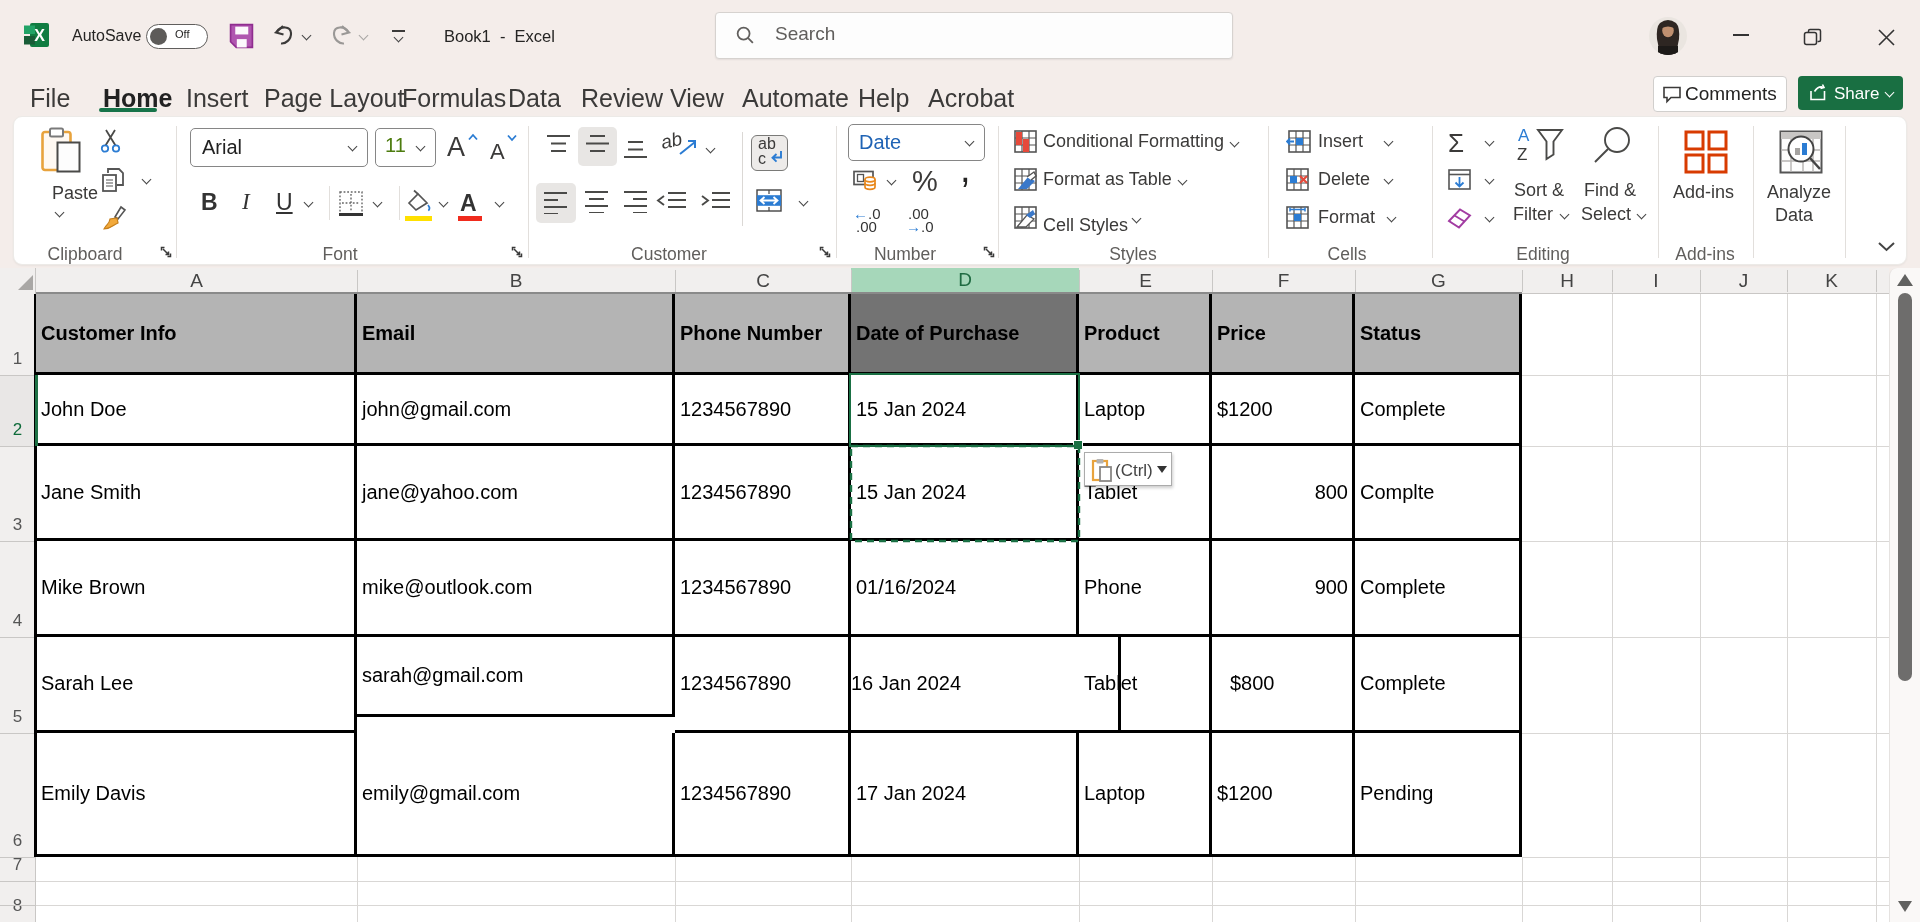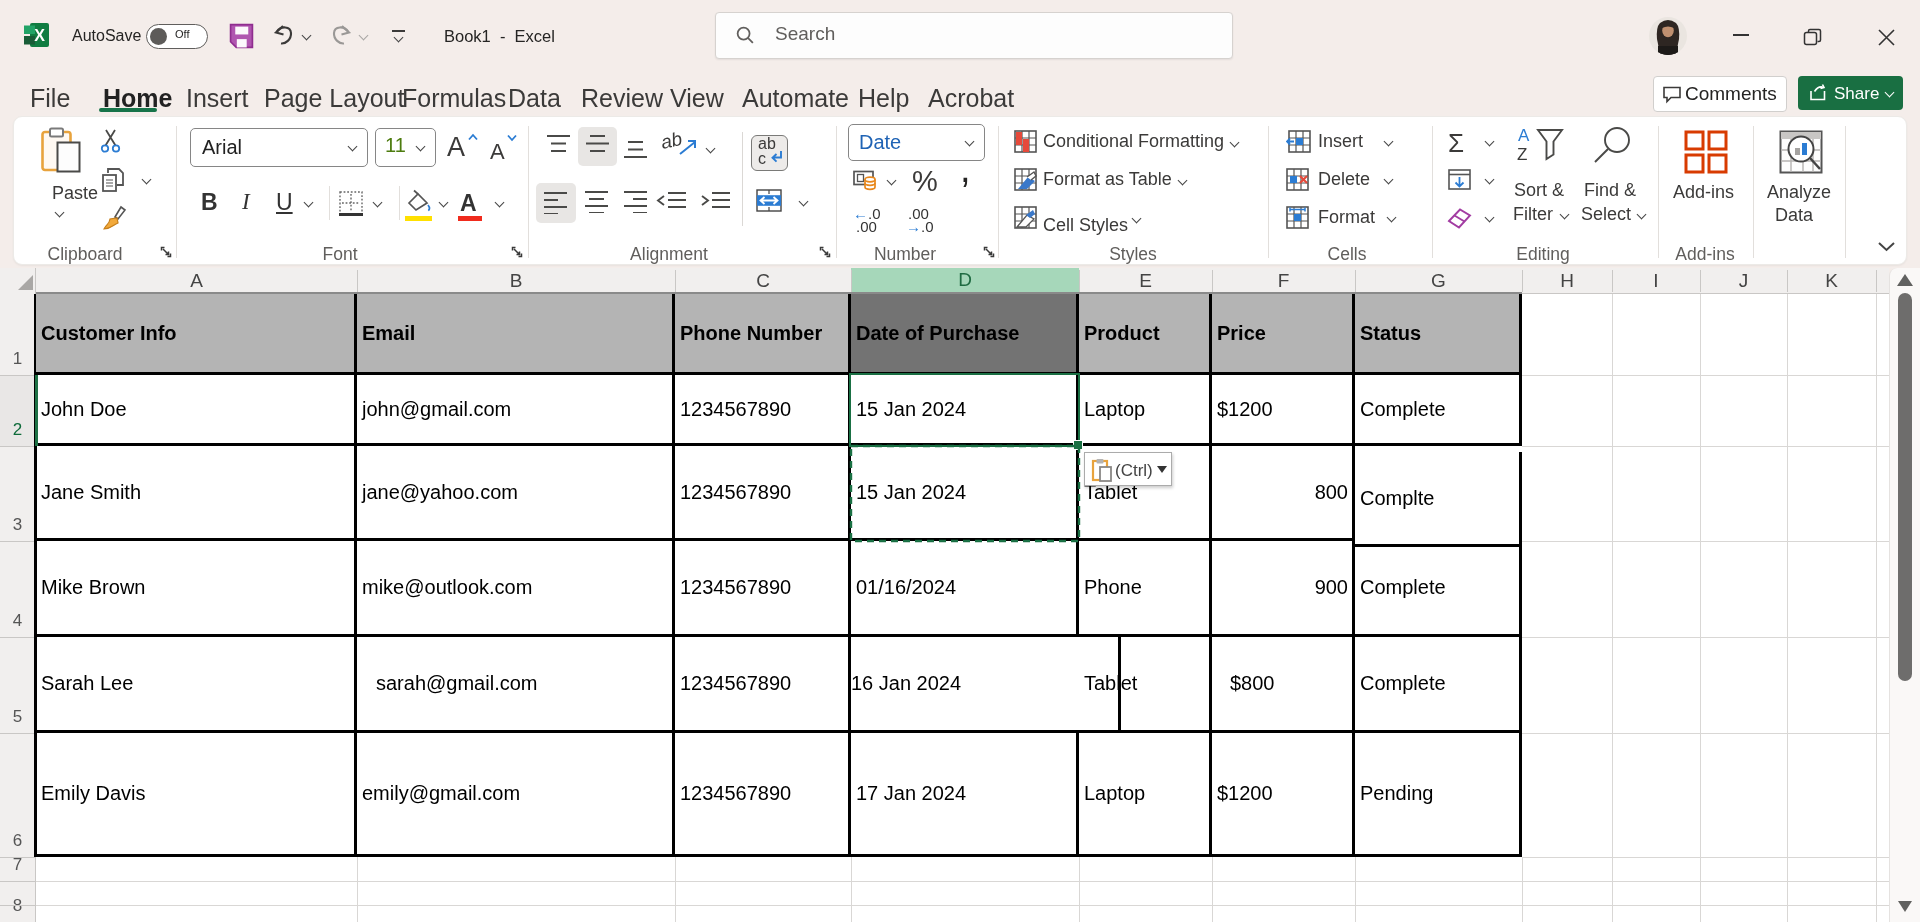--- a/index.html
+++ b/index.html
@@ -103,21 +103,21 @@
 <div class="vsep" style="left:528px"></div>
 <div class="vsep" style="left:836px"></div>
 <div class="vsep" style="left:998px"></div>
 <div class="vsep" style="left:1268px"></div>
 <div class="vsep" style="left:1432px"></div>
 <div class="vsep" style="left:1658px"></div>
 <div class="vsep" style="left:1753px"></div>
 <div class="vsep" style="left:1845px"></div>
 <div class="glabel" style="left:35px;width:100px">Clipboard</div>
 <div class="glabel" style="left:290px;width:100px">Font</div>
-<div class="glabel" style="left:619px;width:100px">Alignment</div>
+<div class="glabel" style="left:619px;width:100px">Customer</div>
 <div class="glabel" style="left:855px;width:100px">Number</div>
 <div class="glabel" style="left:1083px;width:100px">Styles</div>
 <div class="glabel" style="left:1297px;width:100px">Cells</div>
 <div class="glabel" style="left:1493px;width:100px">Editing</div>
 <div class="glabel" style="left:1655px;width:100px">Add-ins</div>
 <svg class="launch" style="left:160px;top:246px" viewBox="0 0 12 12" fill="none" stroke="#3a3a3a" stroke-width="1.5">
     <path d="M1.5 4.5 v-3 h3 M10.5 7.5 v3 h-3 M3 3 l5 5 M8.5 5.5 v3 h-3"></path>
   </svg>
 <svg class="launch" style="left:511px;top:246px" viewBox="0 0 12 12" fill="none" stroke="#3a3a3a" stroke-width="1.5">
     <path d="M1.5 4.5 v-3 h3 M10.5 7.5 v3 h-3 M3 3 l5 5 M8.5 5.5 v3 h-3"></path>
@@ -441,30 +441,30 @@
 <div class="cell" style="left:851px;top:375px;width:228px;height:71px;border-right:3px solid #000;border-bottom:3px solid #000;padding-left:5px;">15 Jan 2024</div>
 <div class="cell" style="left:1079px;top:375px;width:133px;height:71px;border-right:3px solid #000;border-bottom:3px solid #000;padding-left:5px;">Laptop</div>
 <div class="cell" style="left:1212px;top:375px;width:143px;height:71px;border-right:3px solid #000;border-bottom:3px solid #000;padding-left:5px;">$1200</div>
 <div class="cell" style="left:1355px;top:375px;width:167px;height:71px;border-right:3px solid #000;border-bottom:3px solid #000;padding-left:5px;">Complete</div>
 <div class="cell" style="left:36px;top:446px;width:321px;height:95px;border-right:3px solid #000;border-bottom:3px solid #000;padding-left:5px;">Jane Smith</div>
 <div class="cell" style="left:357px;top:446px;width:318px;height:95px;border-right:3px solid #000;border-bottom:3px solid #000;padding-left:5px;">jane@yahoo.com</div>
 <div class="cell" style="left:675px;top:446px;width:176px;height:95px;border-right:3px solid #000;border-bottom:3px solid #000;padding-left:5px;">1234567890</div>
 <div class="cell" style="left:851px;top:446px;width:228px;height:95px;border-right:3px solid #000;border-bottom:3px solid #000;padding-left:5px;">15 Jan 2024</div>
 <div class="cell" style="left:1079px;top:446px;width:133px;height:95px;border-right:3px solid #000;border-bottom:3px solid #000;padding-left:5px;">Tablet</div>
 <div class="cell" style="left:1212px;top:446px;width:143px;height:95px;border-right:3px solid #000;border-bottom:3px solid #000;justify-content:flex-end;padding-right:4px;">800</div>
-<div class="cell" style="left:1355px;top:446px;width:167px;height:95px;border-right:3px solid #000;border-bottom:3px solid #000;padding-left:5px;margin-top:6px;">Complte</div>
+<div class="cell" style="left:1355px;top:446px;width:167px;height:95px;border-right:3px solid #000;border-bottom:3px solid #000;padding-left:5px;">Complte</div>
 <div class="cell" style="left:36px;top:541px;width:321px;height:96px;border-right:3px solid #000;border-bottom:3px solid #000;padding-left:5px;">Mike Brown</div>
 <div class="cell" style="left:357px;top:541px;width:318px;height:96px;border-right:3px solid #000;border-bottom:3px solid #000;padding-left:5px;">mike@outlook.com</div>
 <div class="cell" style="left:675px;top:541px;width:176px;height:96px;border-right:3px solid #000;border-bottom:3px solid #000;padding-left:5px;">1234567890</div>
 <div class="cell" style="left:851px;top:541px;width:228px;height:96px;border-right:3px solid #000;border-bottom:3px solid #000;padding-left:5px;">01/16/2024</div>
 <div class="cell" style="left:1079px;top:541px;width:133px;height:96px;border-right:3px solid #000;border-bottom:3px solid #000;padding-left:5px;">Phone</div>
 <div class="cell" style="left:1212px;top:541px;width:143px;height:96px;border-right:3px solid #000;border-bottom:3px solid #000;justify-content:flex-end;padding-right:4px;">900</div>
 <div class="cell" style="left:1355px;top:541px;width:167px;height:96px;border-right:3px solid #000;border-bottom:3px solid #000;padding-left:5px;">Complete</div>
 <div class="cell" style="left:36px;top:637px;width:321px;height:96px;border-right:3px solid #000;border-bottom:3px solid #000;padding-left:5px;">Sarah Lee</div>
-<div class="cell" style="left:357px;top:637px;width:318px;height:96px;border-right:3px solid #000;border-bottom:3px solid #000;padding-left:19px;">sarah@gmail.com</div>
+<div class="cell" style="left:357px;top:637px;width:318px;height:80px;border-right:3px solid #000;border-bottom:3px solid #000;padding-left:5px;">sarah@gmail.com</div>
 <div class="cell" style="left:675px;top:637px;width:176px;height:96px;border-right:3px solid #000;border-bottom:3px solid #000;padding-left:5px;">1234567890</div>
 <div class="cell" style="left:851px;top:637px;width:270px;height:96px;border-right:3px solid #000;border-bottom:3px solid #000;">16 Jan 2024</div>
 <div class="cell" style="left:1079px;top:637px;width:133px;height:96px;border-right:3px solid #000;border-bottom:3px solid #000;padding-left:5px;">Tablet</div>
 <div class="cell" style="left:1212px;top:637px;width:143px;height:96px;border-right:3px solid #000;border-bottom:3px solid #000;padding-left:18px;">$800</div>
 <div class="cell" style="left:1355px;top:637px;width:167px;height:96px;border-right:3px solid #000;border-bottom:3px solid #000;padding-left:5px;">Complete</div>
 <div class="cell" style="left:36px;top:733px;width:321px;height:124px;border-right:3px solid #000;border-bottom:3px solid #000;padding-left:5px;">Emily Davis</div>
 <div class="cell" style="left:357px;top:733px;width:318px;height:124px;border-right:3px solid #000;border-bottom:3px solid #000;padding-left:5px;">emily@gmail.com</div>
 <div class="cell" style="left:675px;top:733px;width:176px;height:124px;border-right:3px solid #000;border-bottom:3px solid #000;padding-left:5px;">1234567890</div>
 <div class="cell" style="left:851px;top:733px;width:228px;height:124px;border-right:3px solid #000;border-bottom:3px solid #000;padding-left:5px;">17 Jan 2024</div>
 <div class="cell" style="left:1079px;top:733px;width:133px;height:124px;border-right:3px solid #000;border-bottom:3px solid #000;padding-left:5px;">Laptop</div>

